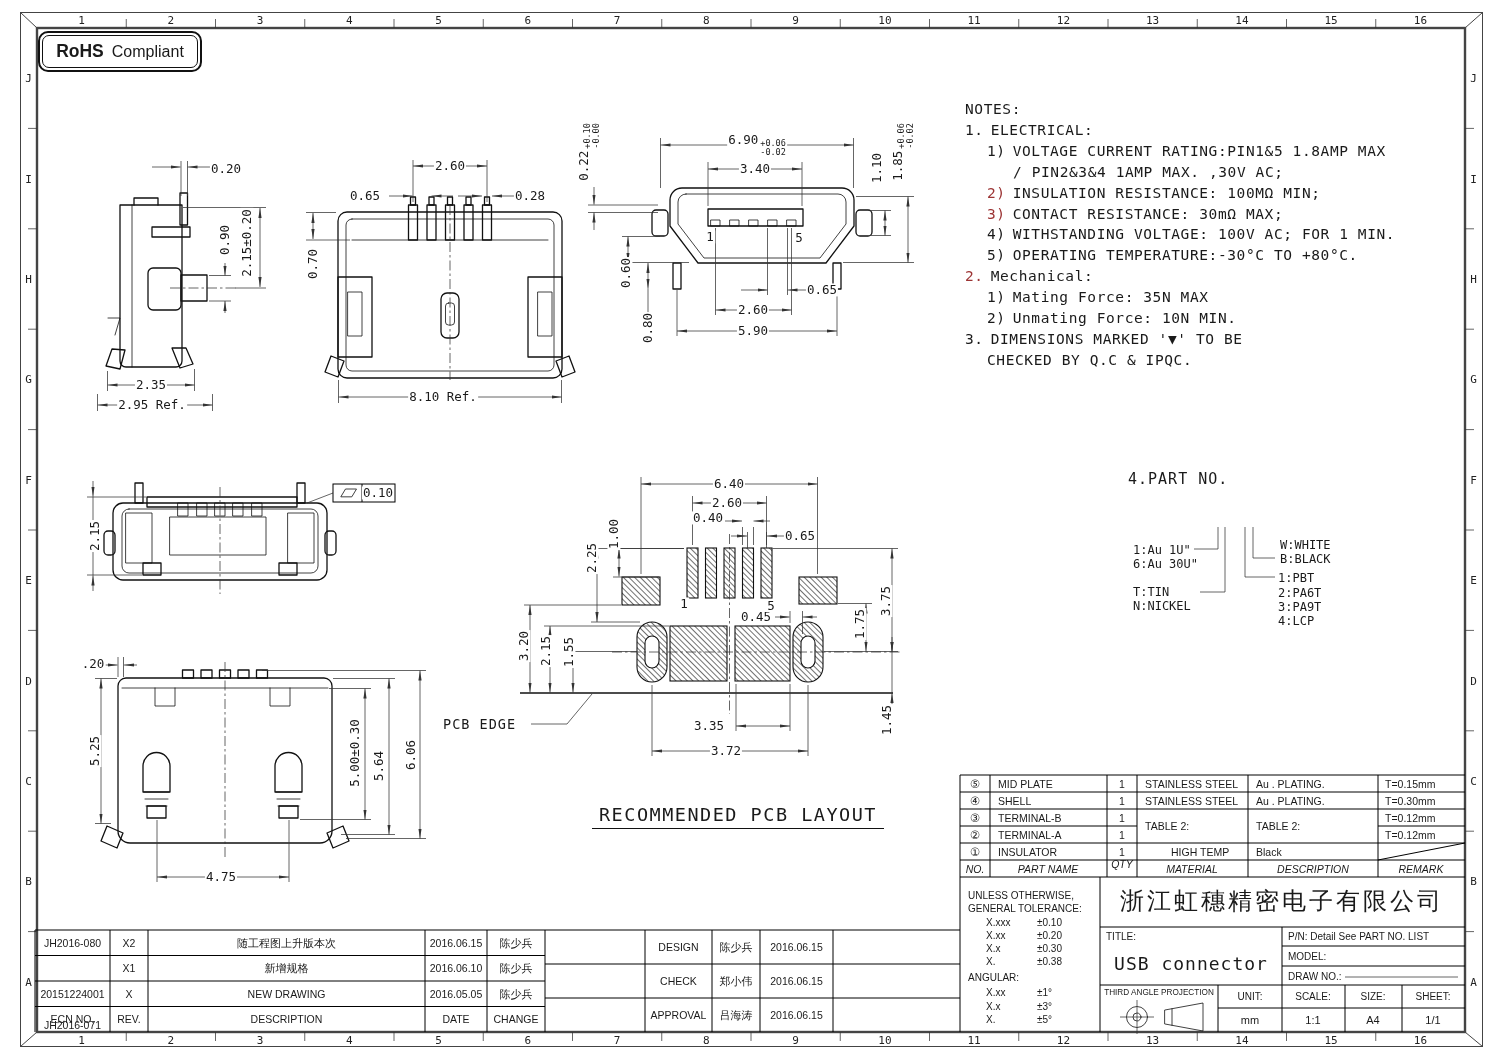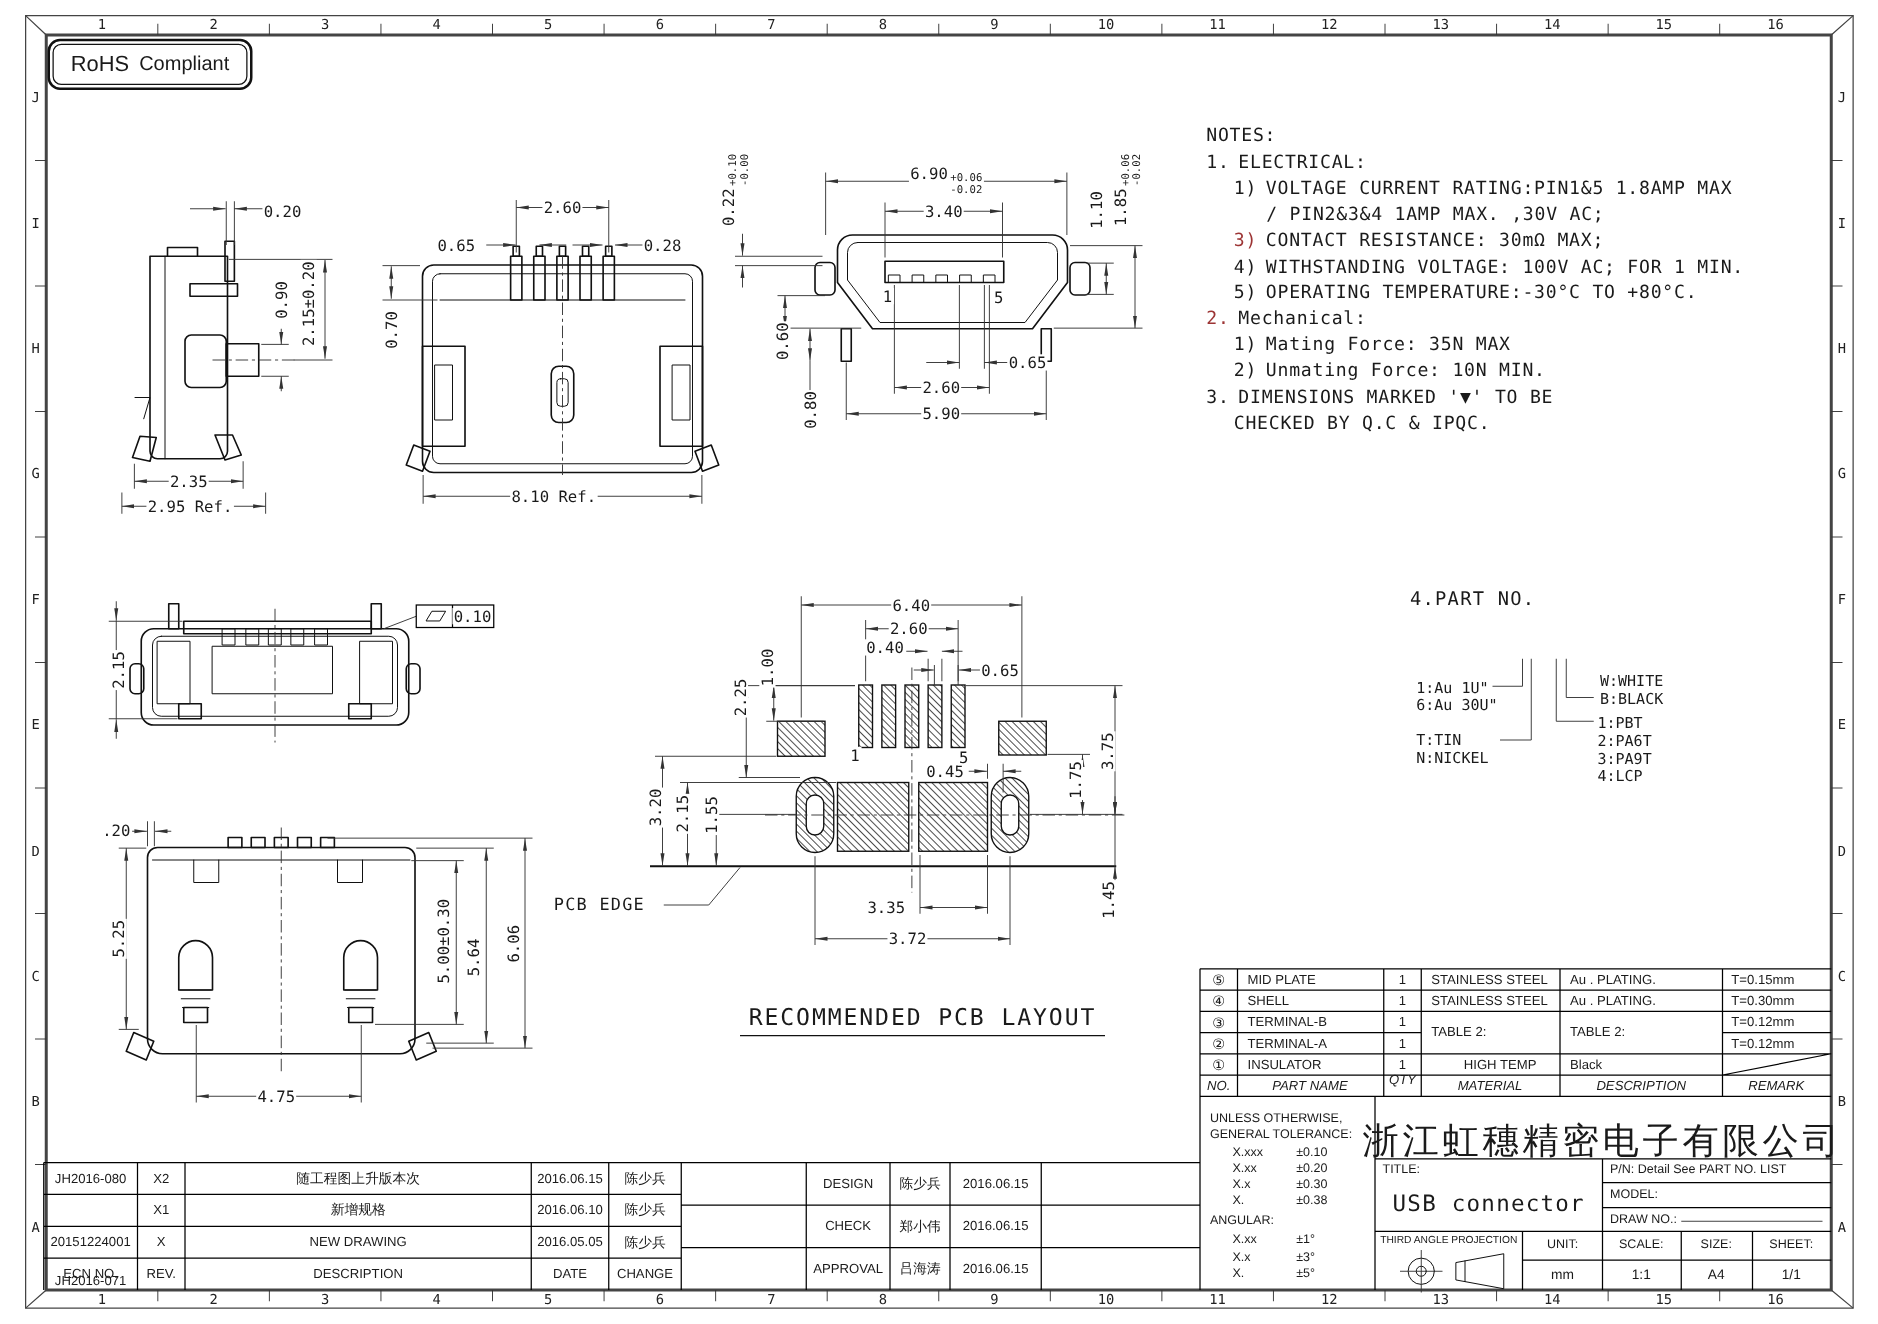--- a/index.html
+++ b/index.html
@@ -39,21 +39,21 @@
   #rohs{position:absolute;left:38px;top:31px;width:160px;height:37px;border:2px solid #111;border-radius:10px;
         display:flex;align-items:center;justify-content:center;}
   #rohs .in{position:absolute;inset:2px;border:1px solid #111;border-radius:7px;}
   #rohs span{position:relative;font-family:"Liberation Sans",sans-serif;}
   
   #pcbTitle{position:absolute;left:592px;top:804px;width:292px;text-align:center;
             font:18.5px "DejaVu Sans Mono",monospace;letter-spacing:1.5px;border-bottom:1.6px solid #111;padding-bottom:3px;}
   #partNoTitle{position:absolute;left:1128px;top:470px;font:15px "DejaVu Sans Mono",monospace;letter-spacing:1px;}
   .leg{position:absolute;font:12px "DejaVu Sans Mono",monospace;white-space:nowrap;}
   #company{position:absolute;transform:translate(-50%,-50%);font-family:"DejaVu Sans",sans-serif;
-           font-size:29px;letter-spacing:3px;white-space:nowrap;margin-top:12px;}
+           font-size:24px;letter-spacing:3px;white-space:nowrap;}
   .tbl{position:absolute;transform:translate(0,-50%);font:10px "Liberation Sans",sans-serif;white-space:nowrap;}
   .tbc{position:absolute;transform:translate(-50%,-50%);font:10px "Liberation Sans",sans-serif;white-space:nowrap;}
   .big{font:18px "DejaVu Sans Mono",monospace;letter-spacing:1px;}
   .circ{font-family:"DejaVu Sans",sans-serif;font-size:11.5px;}
 </style>
 </head>
 <body>
 
 <div id="sheet">
 
@@ -334,29 +334,30 @@
 <span class="gx" style="left:1473.5px;top:379.4px">G</span>
 <span class="gx" style="left:1473.5px;top:479.8px">F</span>
 <span class="gx" style="left:1473.5px;top:580.2px">E</span>
 <span class="gx" style="left:1473.5px;top:680.6px">D</span>
 <span class="gx" style="left:1473.5px;top:781px">C</span>
 <span class="gx" style="left:1473.5px;top:881.4px">B</span>
 <span class="gx" style="left:1473.5px;top:981.8px">A</span>
 
 <div id="rohs">
   <div class="in"></div>
-  <span style="font-weight:normal;font-size:17.5px">RoHS</span>
+  <span style="font-weight:bold;font-size:17.5px">RoHS</span>
   <span style="font-size:16px;margin-left:8px">Compliant</span>
 </div>
 
 <div id="notes">
   <div class="nl">NOTES:</div>
   <div class="nl"><span class="nn">1.</span><span>ELECTRICAL:</span></div>
   <div class="nl i1"><span class="nn">1)</span><span>VOLTAGE CURRENT RATING:PIN1&amp;5 1.8AMP MAX</span></div>
   <div class="nl i2p"><span>/ PIN2&amp;3&amp;4 1AMP MAX. ,30V AC;</span></div>
+  <div class="nl i1"><span class="nn red">2)</span><span>INSULATION RESISTANCE: 100MΩ MIN;</span></div>
   <div class="nl i1"><span class="nn red">3)</span><span>CONTACT RESISTANCE: 30mΩ MAX;</span></div>
   <div class="nl i1"><span class="nn">4)</span><span>WITHSTANDING VOLTAGE: 100V AC; FOR 1 MIN.</span></div>
   <div class="nl i1"><span class="nn">5)</span><span>OPERATING TEMPERATURE:-30°C TO +80°C.</span></div>
   <div class="nl"><span class="nn red">2.</span><span>Mechanical:</span></div>
   <div class="nl i1"><span class="nn">1)</span><span>Mating Force:  35N MAX</span></div>
   <div class="nl i1"><span class="nn">2)</span><span>Unmating Force:  10N MIN.</span></div>
   <div class="nl"><span class="nn">3.</span><span>DIMENSIONS MARKED '▼' TO BE</span></div>
   <div class="nl i1"><span>CHECKED BY Q.C &amp; IPQC.</span></div>
 </div>
 

